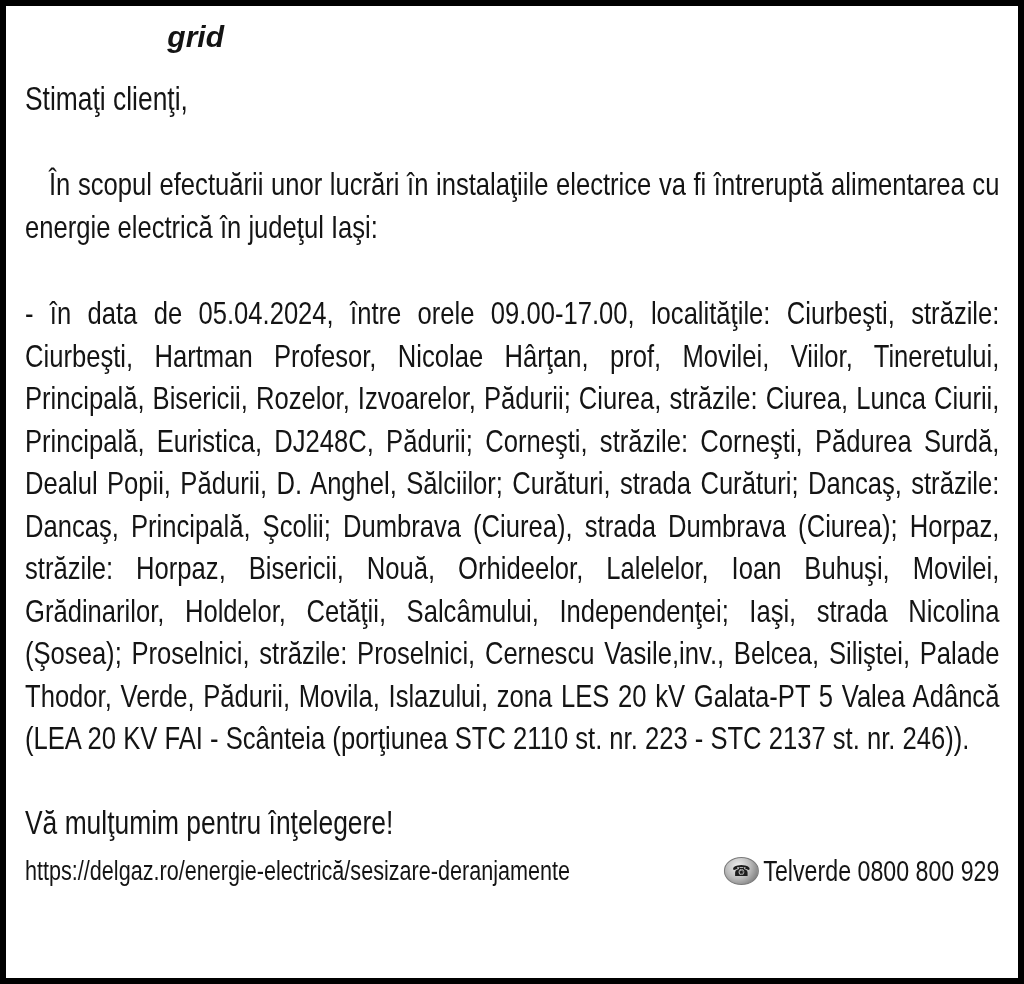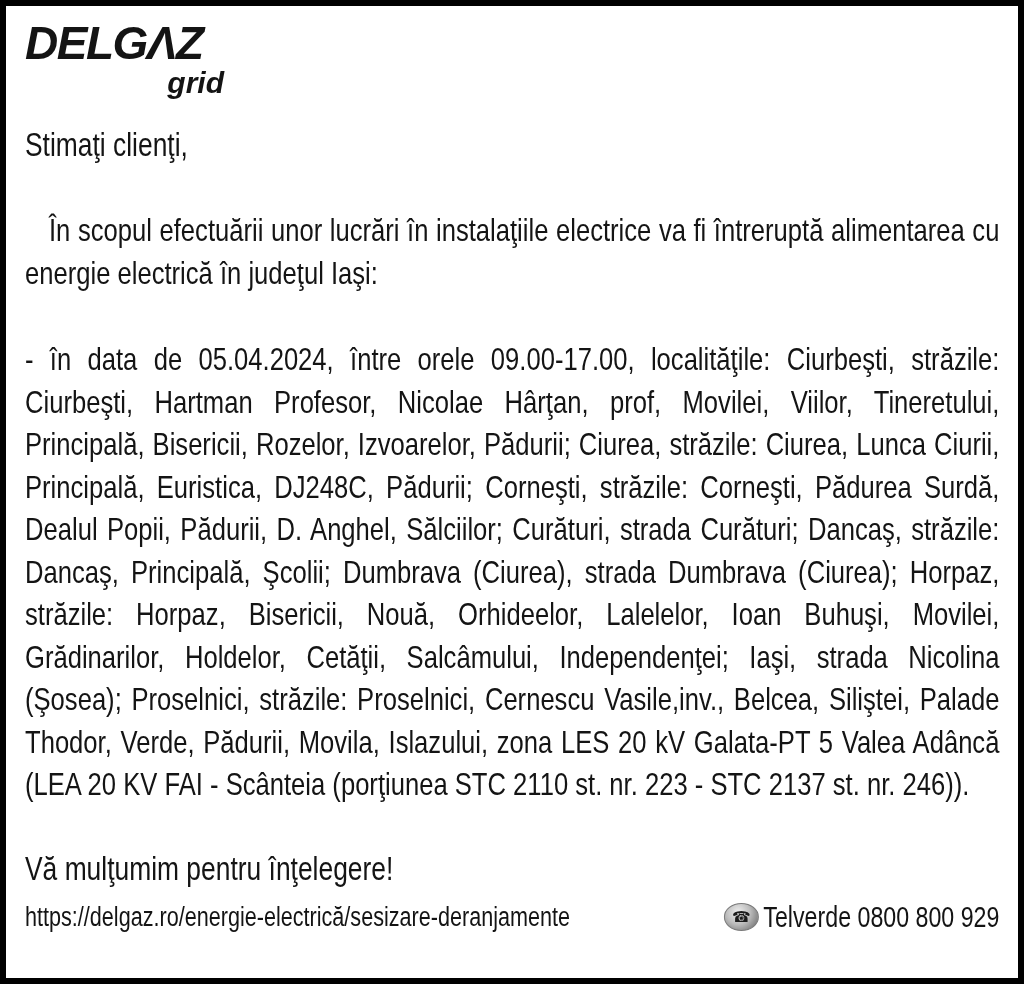--- a/index.html
+++ b/index.html
@@ -92,21 +92,20 @@
     color: #1c1c1c;
     font-family: "DejaVu Sans", sans-serif;
   }
 </style>
 </head>
 <body>
 
 <div class="page">
 
   <div class="logo">
-    <div class="logo-main">DELGΛZ</div>
     <div class="logo-sub">grid</div>
   </div>
 
   <div class="condense">
 
     <p class="greeting">Stimaţi clienţi,</p>
 
     <p class="intro">În scopul efectuării unor lucrări în instalaţiile electrice va fi întreruptă alimentarea cu energie electrică în judeţul Iaşi:</p>
 
     <p class="notice">- în data de 05.04.2024, între orele 09.00-17.00, localităţile: Ciurbeşti, străzile: Ciurbeşti, Hartman Profesor, Nicolae Hârţan, prof, Movilei, Viilor, Tineretului, Principală, Bisericii, Rozelor, Izvoarelor, Pădurii; Ciurea, străzile: Ciurea, Lunca Ciurii, Principală, Euristica, DJ248C, Pădurii; Corneşti, străzile: Corneşti, Pădurea Surdă, Dealul Popii, Pădurii, D. Anghel, Sălciilor; Curături, strada Curături; Dancaş, străzile: Dancaş, Principală, Şcolii; Dumbrava (Ciurea), strada Dumbrava (Ciurea); Horpaz, străzile: Horpaz, Bisericii, Nouă, Orhideelor, Lalelelor, Ioan Buhuşi, Movilei, Grădinarilor, Holdelor, Cetăţii, Salcâmului, Independenţei; Iaşi, strada Nicolina (Şosea); Proselnici, străzile: Proselnici, Cernescu Vasile,inv., Belcea, Siliştei, Palade Thodor, Verde, Pădurii, Movila, Islazului, zona LES 20 kV Galata-PT 5 Valea Adâncă (LEA 20 KV FAI - Scânteia (porţiunea STC 2110 st. nr. 223 - STC 2137 st. nr. 246)).</p>

